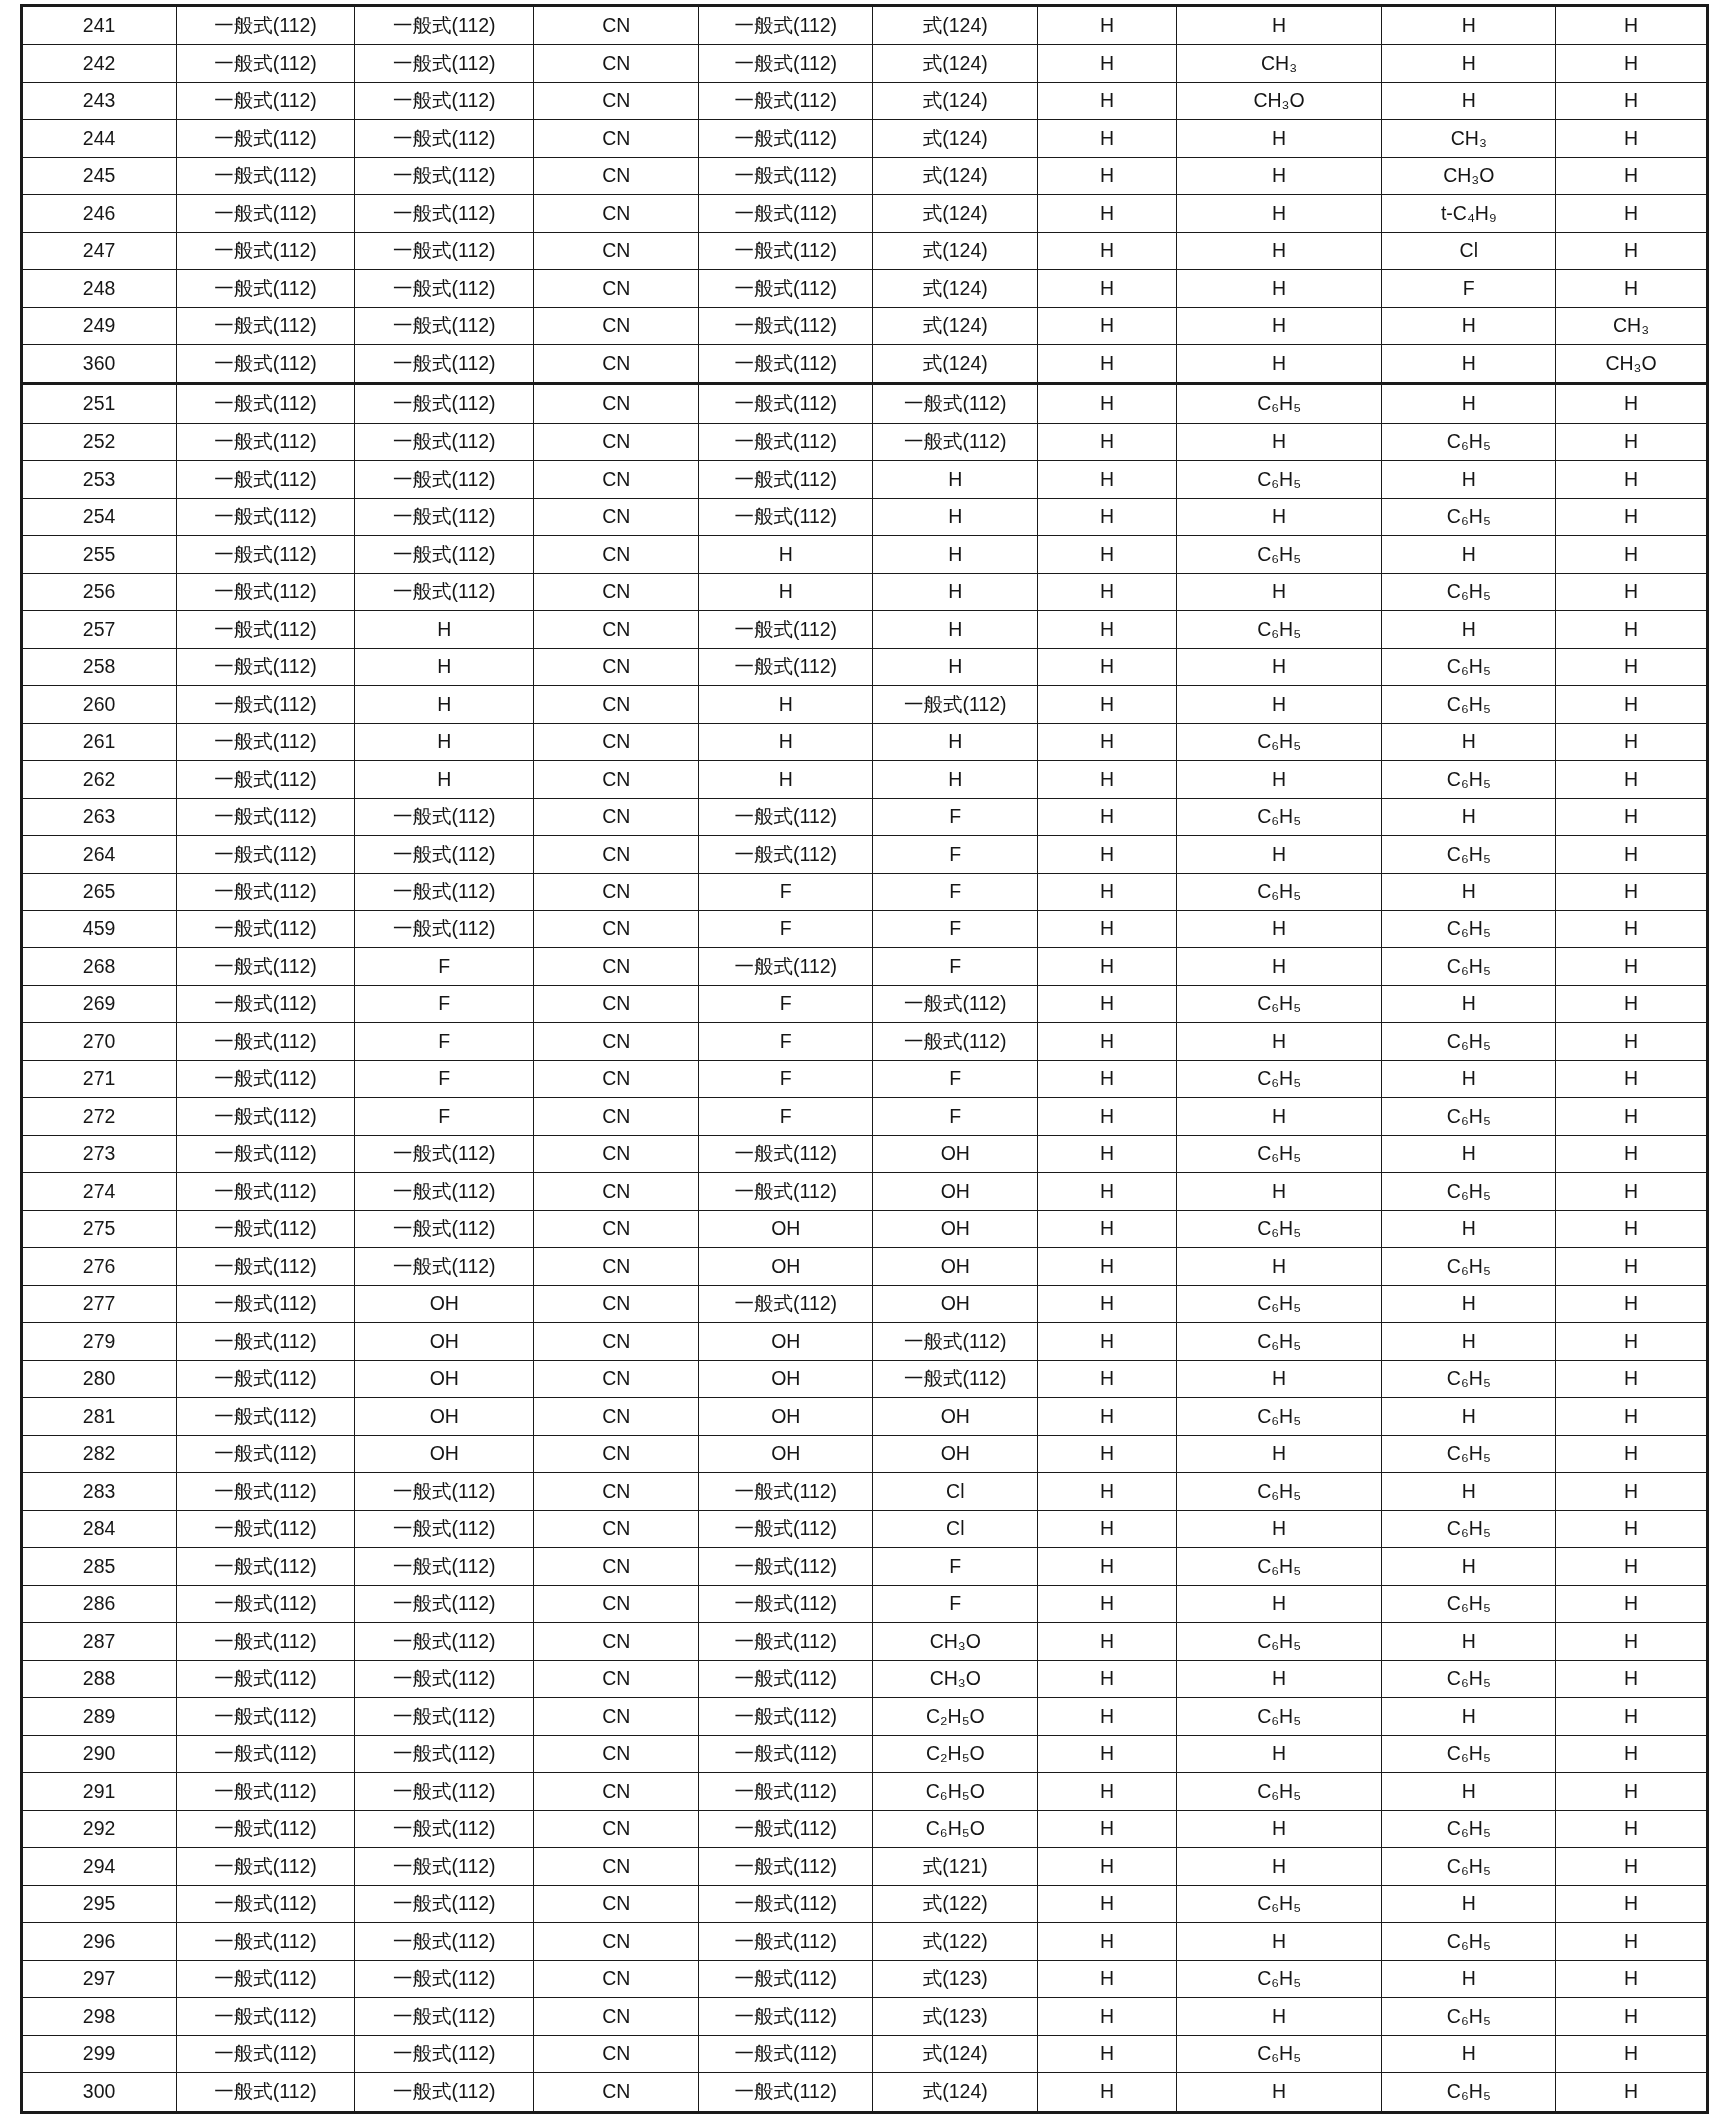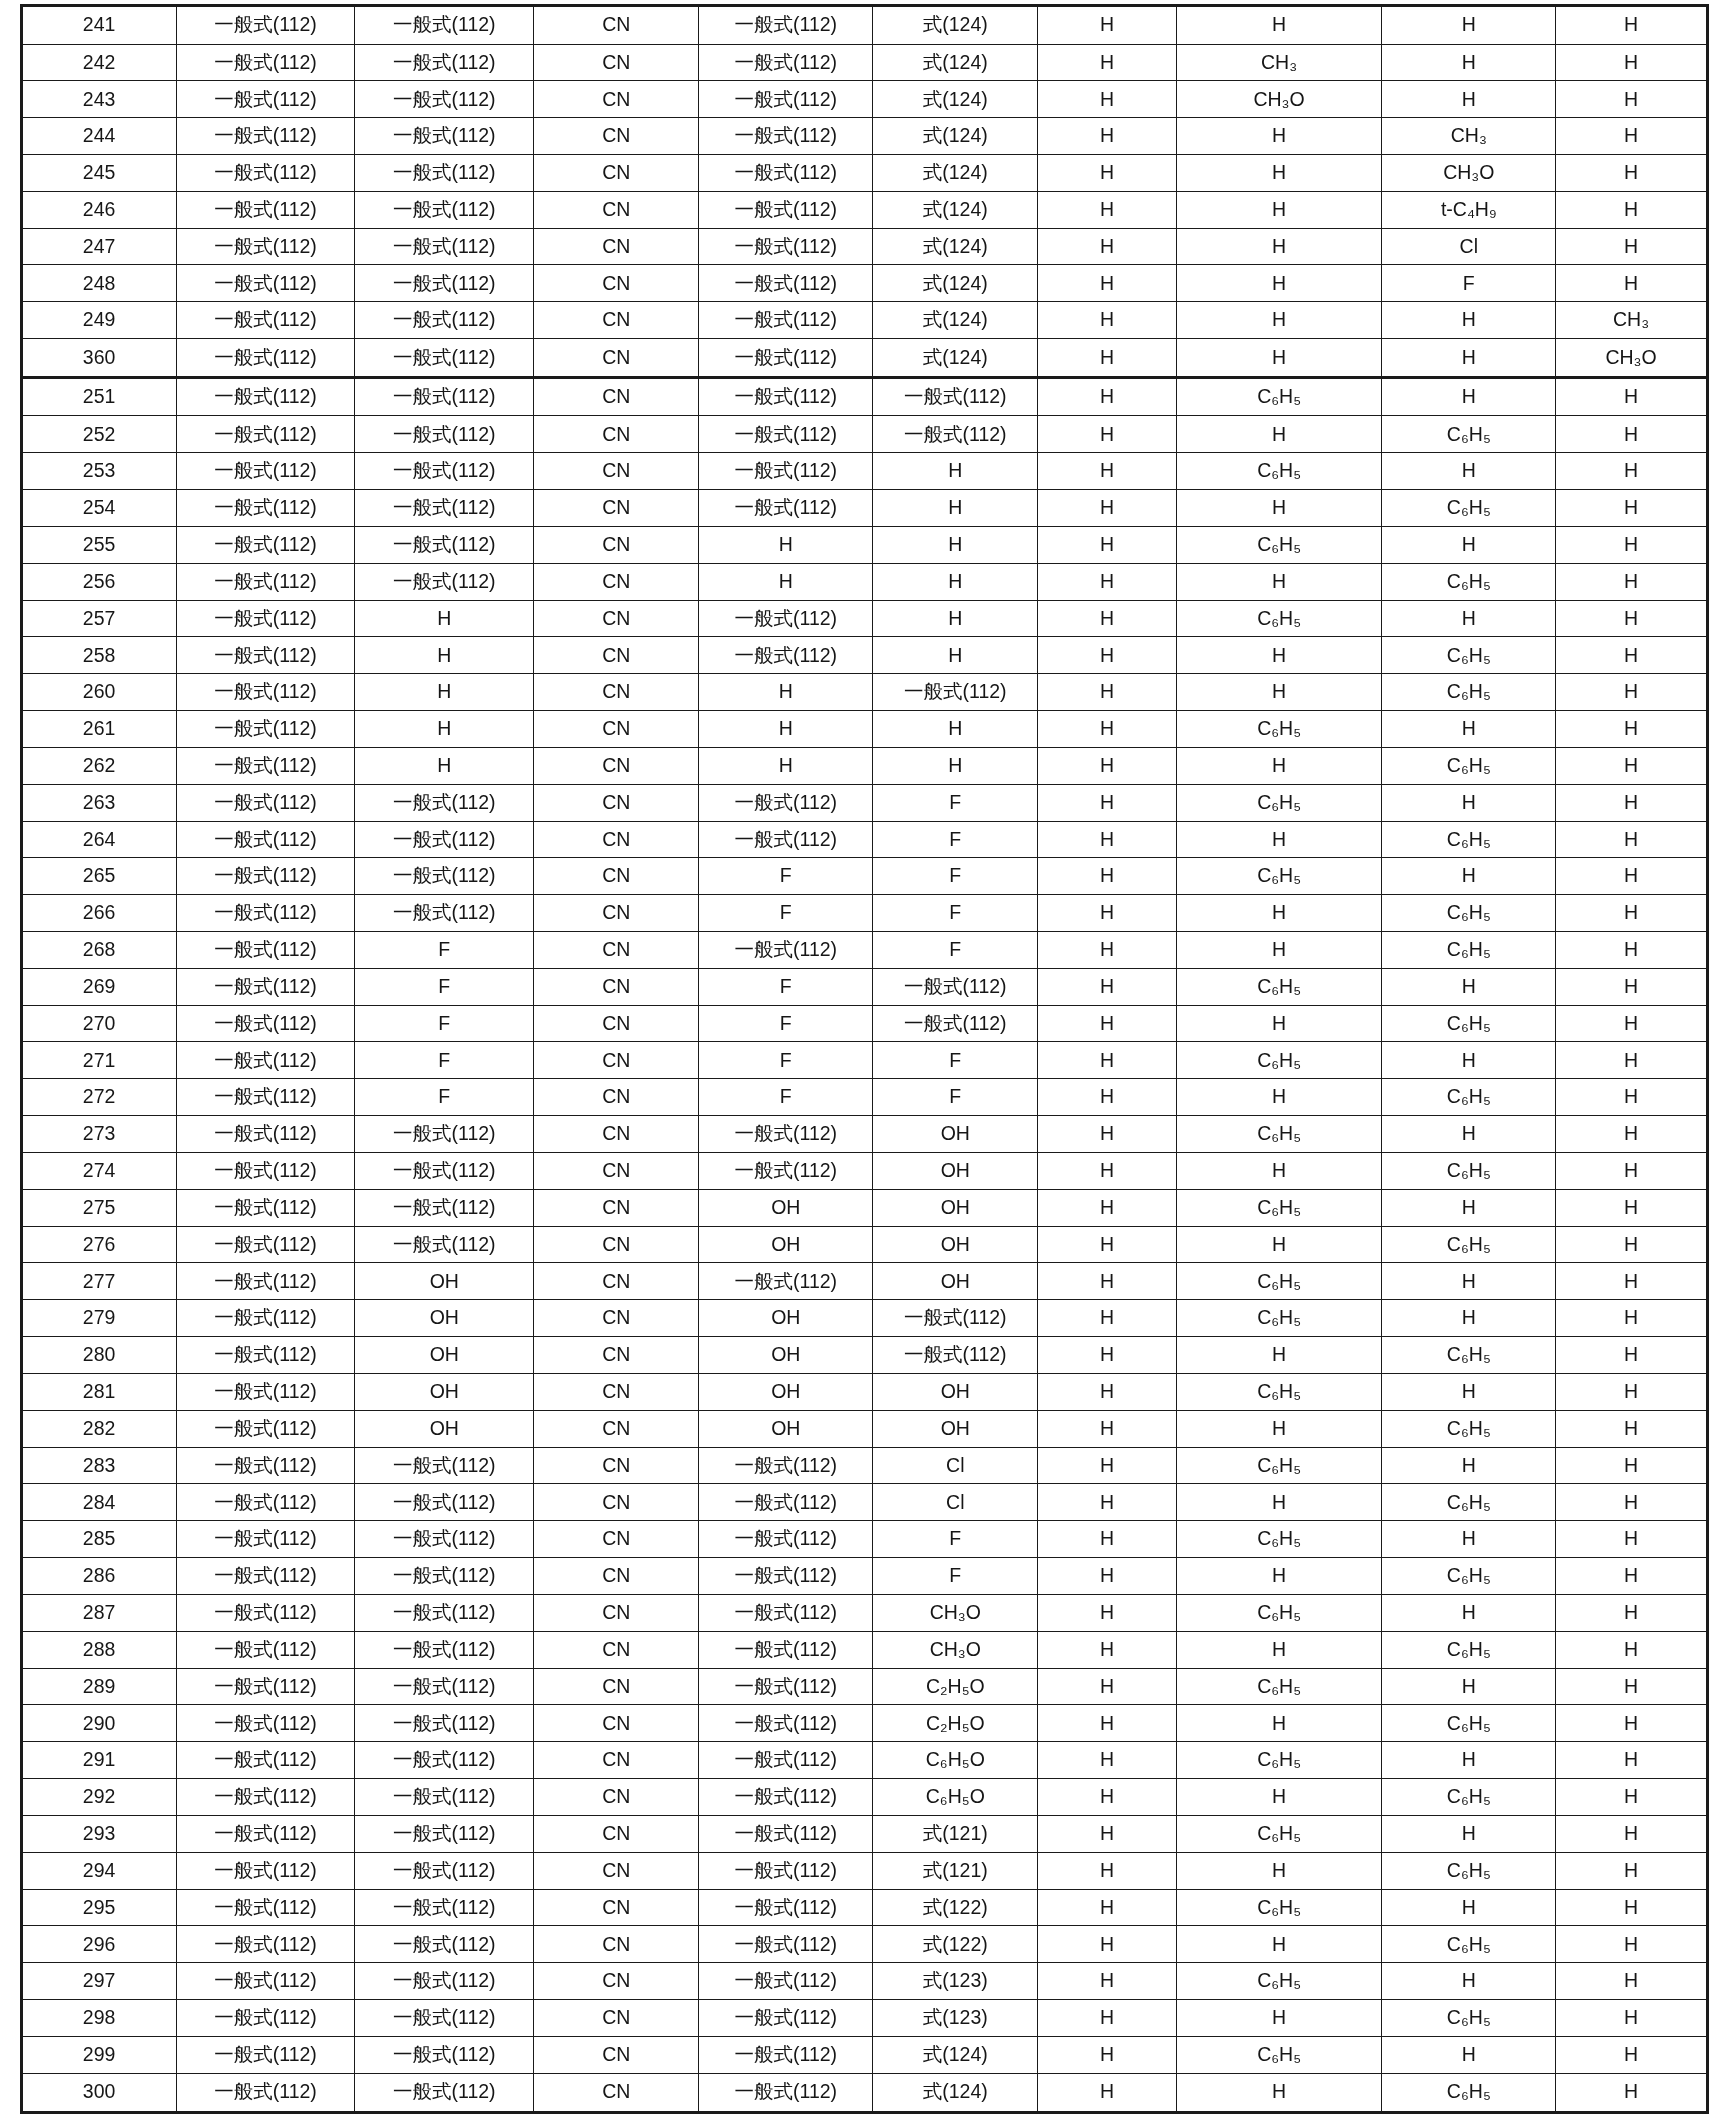--- a/index.html
+++ b/index.html
@@ -351,21 +351,21 @@
           <td>一般式(112)</td>
           <td>CN</td>
           <td>F</td>
           <td class="sep-right">F</td>
           <td>H</td>
           <td>C₆H₅</td>
           <td>H</td>
           <td>H</td>
         </tr>
         <tr>
-          <td class="col-no">266</td>
+          <td class="col-no">459</td>
           <td>一般式(112)</td>
           <td>一般式(112)</td>
           <td>CN</td>
           <td>F</td>
           <td class="sep-right">F</td>
           <td>H</td>
           <td>H</td>
           <td>C₆H₅</td>
           <td>H</td>
         </tr>
@@ -648,32 +648,20 @@
         <tr>
           <td class="col-no">292</td>
           <td>一般式(112)</td>
           <td>一般式(112)</td>
           <td>CN</td>
           <td>一般式(112)</td>
           <td class="sep-right">C₆H₅O</td>
           <td>H</td>
           <td>H</td>
           <td>C₆H₅</td>
-          <td>H</td>
-        </tr>
-        <tr>
-          <td class="col-no">293</td>
-          <td>一般式(112)</td>
-          <td>一般式(112)</td>
-          <td>CN</td>
-          <td>一般式(112)</td>
-          <td class="sep-right">式(121)</td>
-          <td>H</td>
-          <td>C₆H₅</td>
-          <td>H</td>
           <td>H</td>
         </tr>
         <tr>
           <td class="col-no">294</td>
           <td>一般式(112)</td>
           <td>一般式(112)</td>
           <td>CN</td>
           <td>一般式(112)</td>
           <td class="sep-right">式(121)</td>
           <td>H</td>

